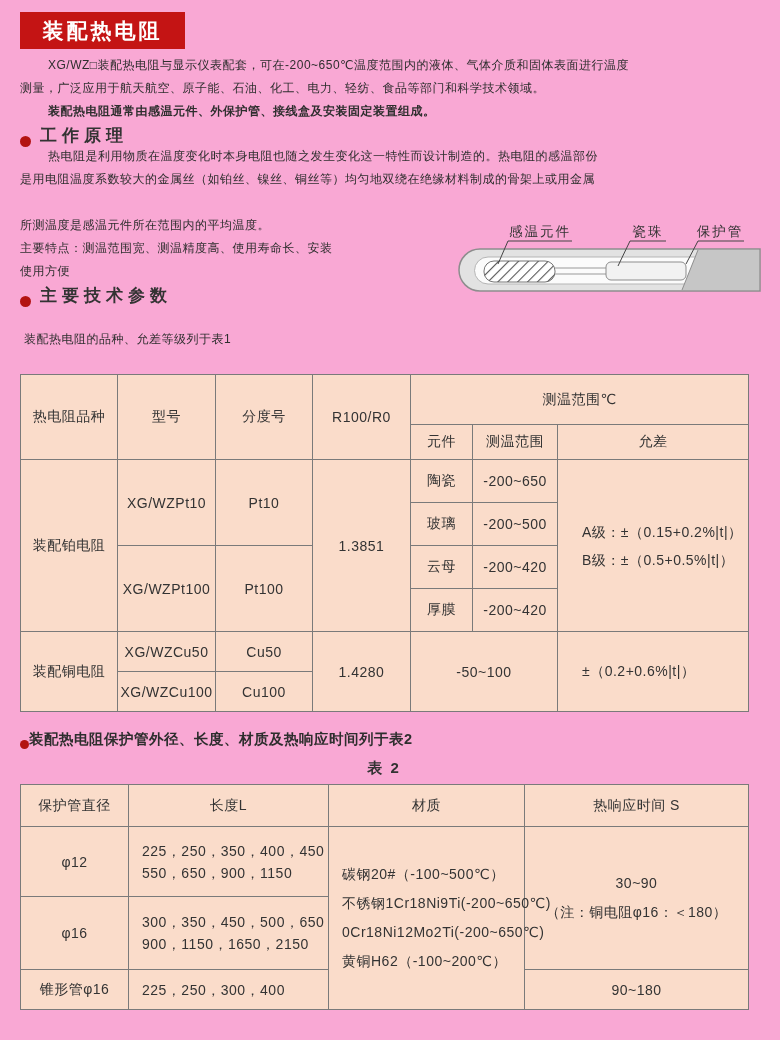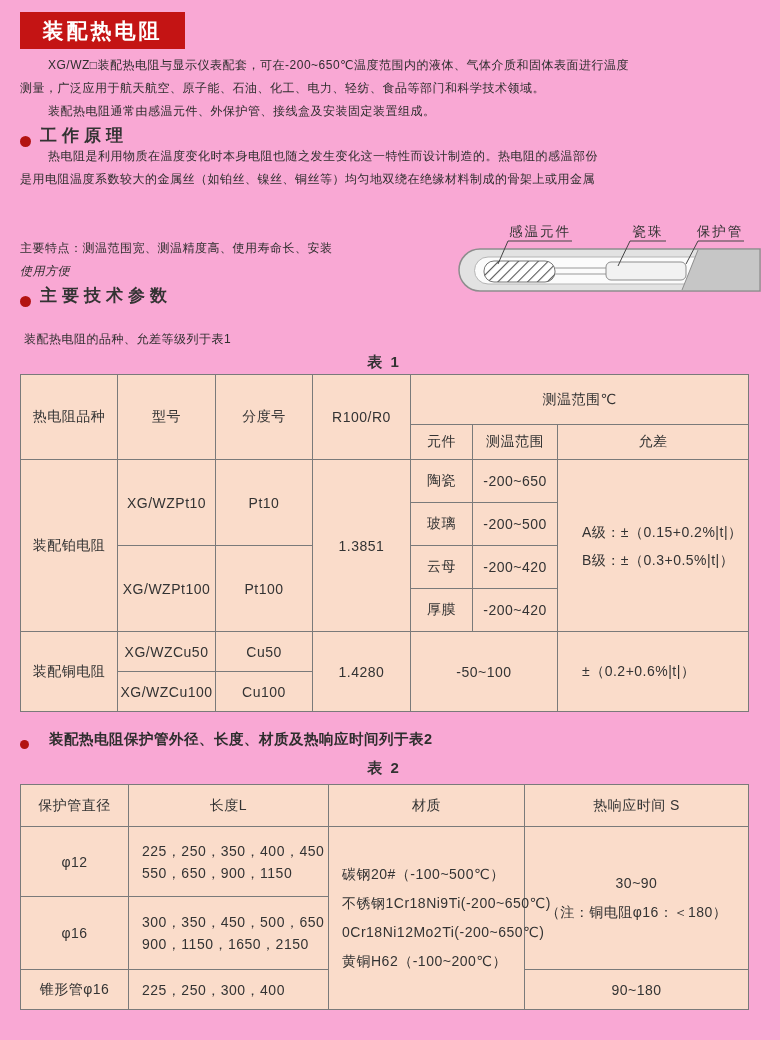--- a/index.html
+++ b/index.html
@@ -45,31 +45,32 @@
 </style>
 </head>
 <body>
 
 <div class="page">
 
   <div class="abs title-box">装配热电阻</div>
 
   <div class="abs line indent" style="left:20px;top:57px;">XG/WZ□装配热电阻与显示仪表配套，可在-200~650℃温度范围内的液体、气体介质和固体表面进行温度</div>
   <div class="abs line" style="left:20px;top:80px;">测量，广泛应用于航天航空、原子能、石油、化工、电力、轻纺、食品等部门和科学技术领域。</div>
-  <div class="abs line indent" style="left:20px;top:103px;">装配热电阻通常由感温元件、外保护管、接线盒及安装固定装置组成。</div>
+  <div class="abs line indent" style="left:20px;top:103px;font-weight:bold;">装配热电阻通常由感温元件、外保护管、接线盒及安装固定装置组成。</div>
 
   <div class="abs section-h" style="left:20px;top:124px;">
     <span class="bullet"></span>
     <span class="h-text">工作原理</span>
   </div>
 
   <div class="abs line indent" style="left:20px;top:148px;">热电阻是利用物质在温度变化时本身电阻也随之发生变化这一特性而设计制造的。热电阻的感温部份</div>
   <div class="abs line" style="left:20px;top:171px;">是用电阻温度系数较大的金属丝（如铂丝、镍丝、铜丝等）均匀地双绕在绝缘材料制成的骨架上或用金属</div>
+  <div class="abs line" style="left:20px;top:217px;">所测温度是感温元件所在范围内的平均温度。</div>
   <div class="abs line" style="left:20px;top:240px;">主要特点：测温范围宽、测温精度高、使用寿命长、安装</div>
-  <div class="abs line" style="left:20px;top:263px;font-style:italic;">使用方便</div>
+  <div class="abs line" style="left:20px;top:263px;">使用方便</div>
 
   <svg class="abs" style="left:458px;top:222px;" width="320" height="76" viewBox="0 0 320 76">
     <defs>
       <pattern id="hatch" width="7" height="7" patternUnits="userSpaceOnUse" patternTransform="rotate(45)">
         <line x1="0" y1="0" x2="0" y2="7" stroke="#555" stroke-width="2.2"></line>
       </pattern>
     </defs>
 
     <path d="M 302 27 L 22 27 A 21 21 0 0 0 22 69 L 302 69 Z" fill="#e2e2e2" stroke="none"></path>
 
@@ -95,21 +96,20 @@
     <polyline points="208,19 172,19 160,44" fill="none" stroke="#444"></polyline>
     <polyline points="286,19 240,19 228,42" fill="none" stroke="#444"></polyline>
   </svg>
 
   <div class="abs section-h" style="left:20px;top:284px;">
     <span class="bullet"></span>
     <span class="h-text">主要技术参数</span>
   </div>
 
   <div class="abs line" style="left:24px;top:331px;">装配热电阻的品种、允差等级列于表1</div>
-  <div class="abs tcap" style="top:353px;">表 1</div>
 
   <table class="abs" style="left:20px;top:374px;width:728px;">
     <colgroup>
       <col style="width:97px">
         <col style="width:98px">
         <col style="width:97px">
         <col style="width:98px">
       <col style="width:62px">
         <col style="width:85px">
         <col style="width:191px">
@@ -129,21 +129,21 @@
     </tr>
     <tr style="height:43px;">
       <td rowspan="4">装配铂电阻</td>
       <td rowspan="2">XG/WZPt10</td>
       <td rowspan="2">Pt10</td>
       <td rowspan="4">1.3851</td>
       <td>陶瓷</td>
       <td>-200~650</td>
       <td rowspan="4" class="tol-cell">
         <div>A级：±（0.15+0.2%|t|）</div>
-        <div>B级：±（0.3+0.5%|t|）</div>
+        <div>B级：±（0.5+0.5%|t|）</div>
       </td>
     </tr>
     <tr style="height:43px;">
       <td>玻璃</td>
       <td>-200~500</td>
     </tr>
     <tr style="height:43px;">
       <td rowspan="2">XG/WZPt100</td>
       <td rowspan="2">Pt100</td>
       <td>云母</td>
@@ -161,21 +161,21 @@
       <td rowspan="2" colspan="2">-50~100</td>
       <td rowspan="2" class="tol-cell">±（0.2+0.6%|t|）</td>
     </tr>
     <tr style="height:40px;">
       <td>XG/WZCu100</td>
       <td>Cu100</td>
     </tr>
   </tbody>
     </table>
 
-  <div class="abs section-h" style="left:20px;top:730px;gap:20px;">
+  <div class="abs section-h" style="left:20px;top:730px;gap:0;">
     <span class="bullet small"></span>
     <span class="t2-intro-text">装配热电阻保护管外径、长度、材质及热响应时间列于表2</span>
   </div>
   <div class="abs tcap" style="top:759px;">表 2</div>
 
   <table class="abs" style="left:20px;top:784px;width:728px;">
     <colgroup>
       <col style="width:108px">
         <col style="width:200px">
         <col style="width:196px">

